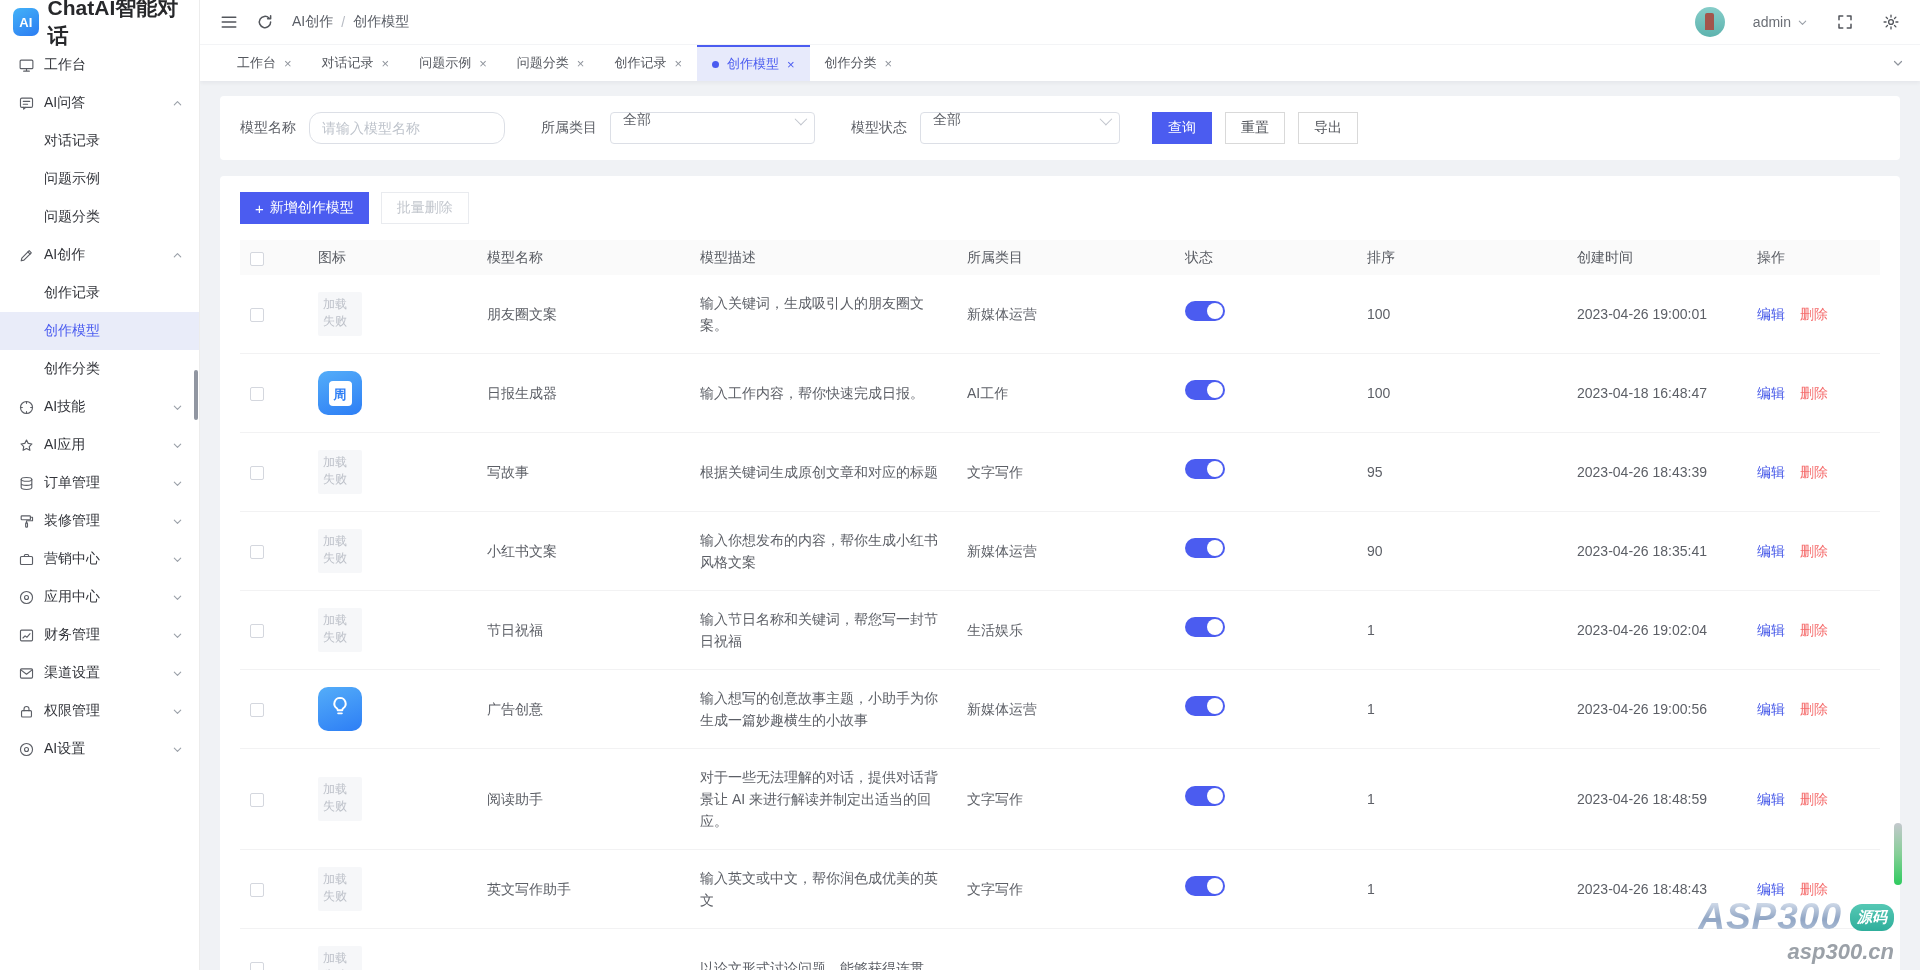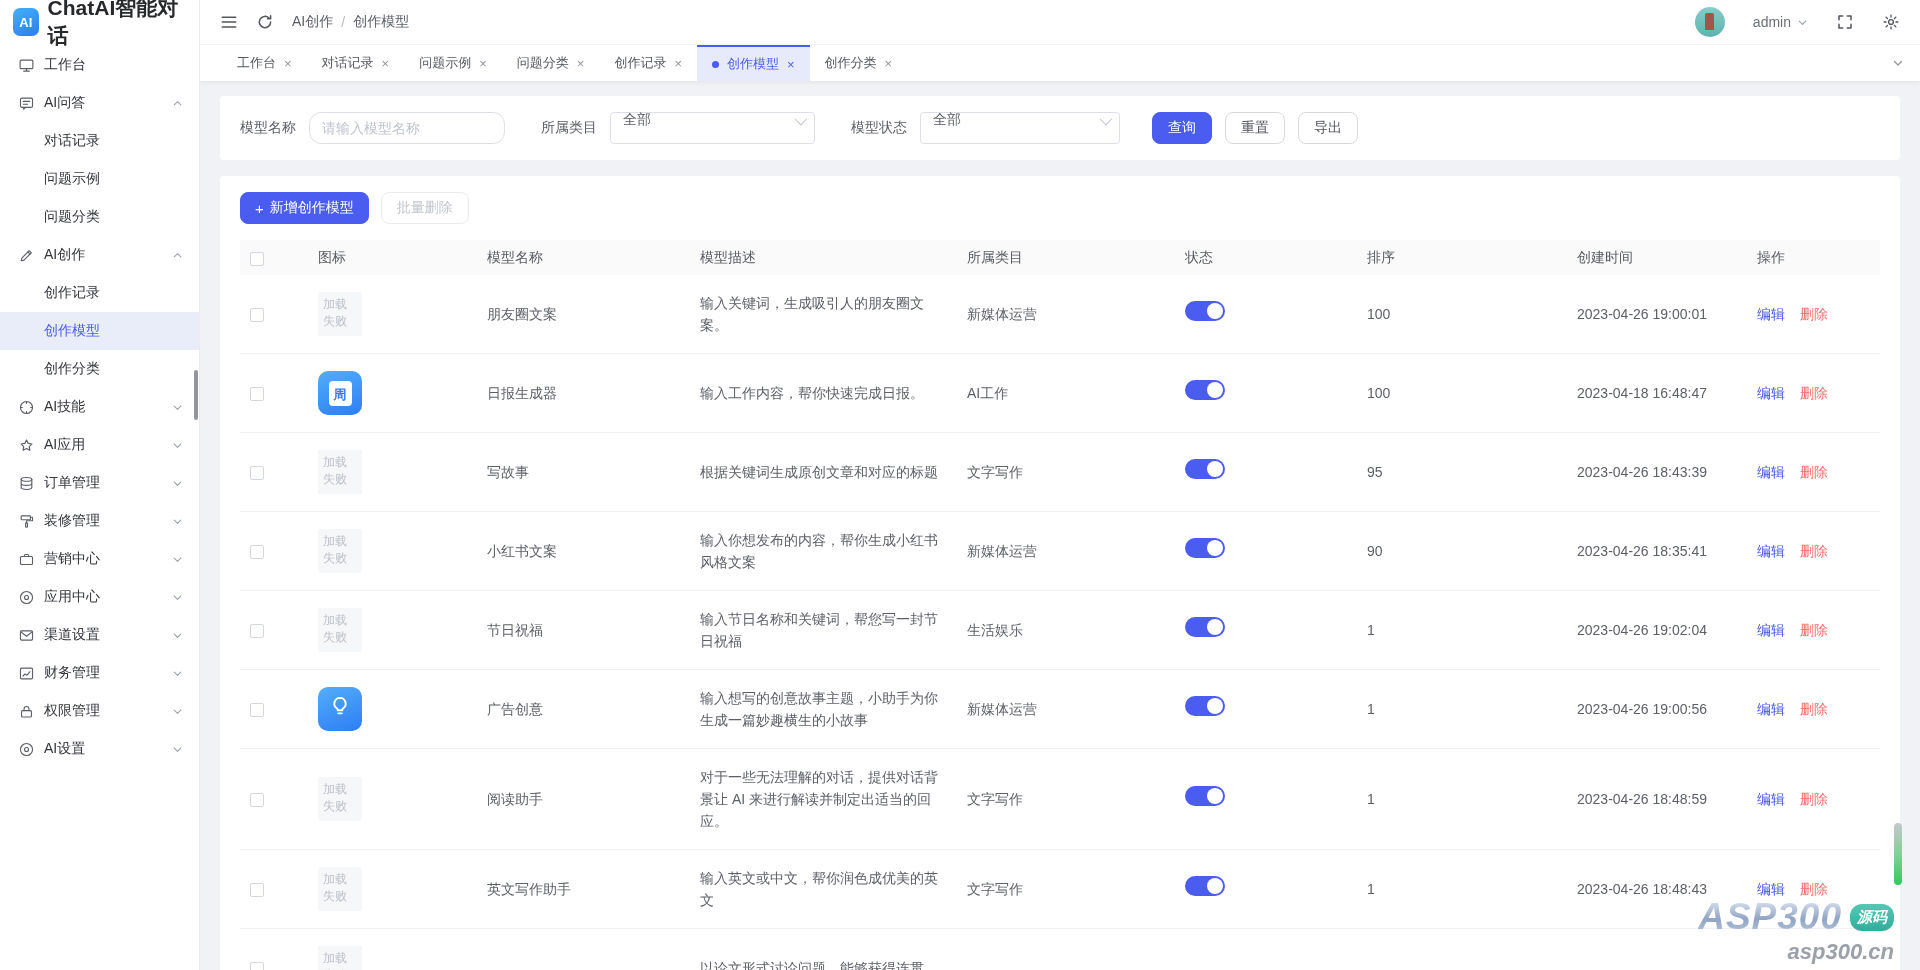--- a/index.html
+++ b/index.html
@@ -49,21 +49,21 @@
   
   .content { position:fixed; left:200px; top:81px; right:0; bottom:0; padding:15px 20px; overflow:hidden; }
   .filter-card { background:#fff; border-radius:4px; height:64px; display:flex; align-items:center; padding:0 20px; }
   .f-group { display:flex; align-items:center; margin-right:36px; }
   .f-label { font-size:14px; color:#5c5f66; margin-right:13px; white-space:nowrap; }
   .f-input { width:196px; height:32px; border:1px solid #dcdfe6; border-radius:12px; padding:0 12px; font-size:14px; color:#606266; outline:none; font-family:inherit; }
   .f-input::placeholder { color:#bfc4cc; }
   .f-select { width:205px; height:32px; border:1px solid #dcdfe6; border-radius:4px; padding:0 10px 16px 12px; font-size:14px; color:#5c5f66; display:flex; align-items:center; justify-content:space-between; cursor:pointer; background:#fff; }
   .sel-chev { width:9px; height:9px; border-right:1.5px solid #c0c4cc; border-bottom:1.5px solid #c0c4cc; transform:rotate(45deg) translateY(-2px); }
   .btns { display:flex; align-items:center; margin-left:32px; gap:13px; }
-  .btn { height:32px; padding:0 15px; border-radius:8px; border:1px solid #d9d9d9; background:#fff; color:#53565c; font-size:14px; cursor:pointer; font-family:inherit; }
+  .btn { height:32px; padding:0 15px; border-radius:0; border:1px solid #d9d9d9; background:#fff; color:#53565c; font-size:14px; cursor:pointer; font-family:inherit; }
   .btn.primary { background:#4b5cf0; border-color:#4b5cf0; color:#fff; }
 
   .table-card { background:#fff; border-radius:4px; margin-top:16px; padding:16px 20px 0; min-height:720px; }
   .toolbar { display:flex; gap:12px; }
   .btn.add { display:flex; align-items:center; gap:6px; padding:0 14px; }
   .btn.add .plus { font-size:15px; line-height:1; }
   .btn.disabled { color:#c3c7ce; border-color:#e9ebef; cursor:not-allowed; }
 
   table { width:100%; border-collapse:collapse; table-layout:fixed; margin-top:16px; }
   thead th { background:#fafafa; height:35px; font-size:14px; font-weight:500; color:#595c63; text-align:left; padding:0 10px; }
@@ -230,39 +230,39 @@
         <span>应用中心</span>
         <span class="chev">
           <svg viewBox="0 0 24 24" fill="none" stroke="currentColor" stroke-width="2.4" stroke-linecap="round" stroke-linejoin="round">
             <path d="M5 9l7 7 7-7"></path>
           </svg>
         </span>
       </div>
       <div class="m-item">
         <span class="mi">
           <svg viewBox="0 0 24 24" fill="none" stroke="currentColor" stroke-width="1.6" stroke-linecap="round" stroke-linejoin="round">
+            <rect x="3.5" y="4.5" width="17" height="15" rx="1.5"></rect>
+            <path d="M7 15.5l3-3 2.5 2 4.5-5"></path>
+          </svg>
+        </span>
+        <span>财务管理</span>
+        <span class="chev">
+          <svg viewBox="0 0 24 24" fill="none" stroke="currentColor" stroke-width="2.4" stroke-linecap="round" stroke-linejoin="round">
+            <path d="M5 9l7 7 7-7"></path>
+          </svg>
+        </span>
+      </div>
+      <div class="m-item">
+        <span class="mi">
+          <svg viewBox="0 0 24 24" fill="none" stroke="currentColor" stroke-width="1.6" stroke-linecap="round" stroke-linejoin="round">
             <rect x="3.5" y="5.5" width="17" height="13" rx="1.5"></rect>
             <path d="M4.5 7.2l7.5 5.8 7.5-5.8"></path>
           </svg>
         </span>
         <span>渠道设置</span>
-        <span class="chev">
-          <svg viewBox="0 0 24 24" fill="none" stroke="currentColor" stroke-width="2.4" stroke-linecap="round" stroke-linejoin="round">
-            <path d="M5 9l7 7 7-7"></path>
-          </svg>
-        </span>
-      </div>
-      <div class="m-item">
-        <span class="mi">
-          <svg viewBox="0 0 24 24" fill="none" stroke="currentColor" stroke-width="1.6" stroke-linecap="round" stroke-linejoin="round">
-            <rect x="3.5" y="4.5" width="17" height="15" rx="1.5"></rect>
-            <path d="M7 15.5l3-3 2.5 2 4.5-5"></path>
-          </svg>
-        </span>
-        <span>财务管理</span>
         <span class="chev">
           <svg viewBox="0 0 24 24" fill="none" stroke="currentColor" stroke-width="2.4" stroke-linecap="round" stroke-linejoin="round">
             <path d="M5 9l7 7 7-7"></path>
           </svg>
         </span>
       </div>
       <div class="m-item">
         <span class="mi">
           <svg viewBox="0 0 24 24" fill="none" stroke="currentColor" stroke-width="1.6" stroke-linecap="round" stroke-linejoin="round">
             <rect x="5" y="10.8" width="14" height="9" rx="1.5"></rect>

